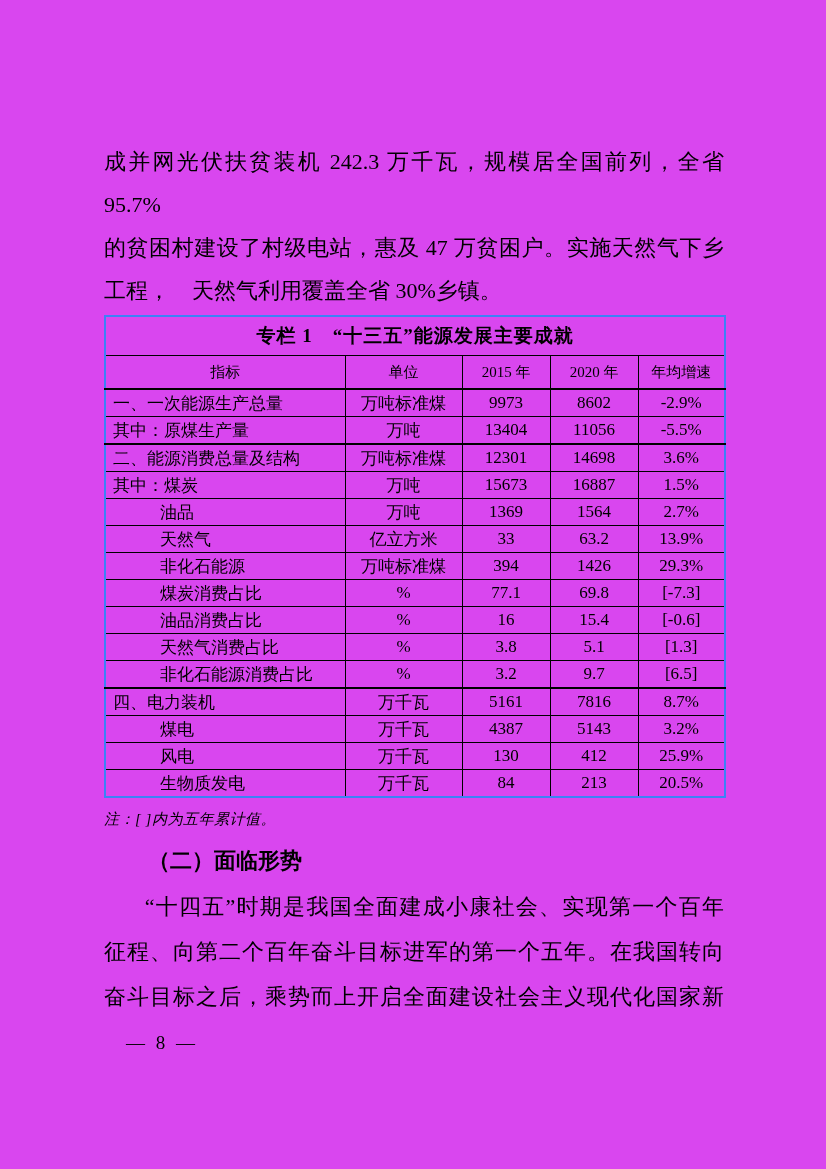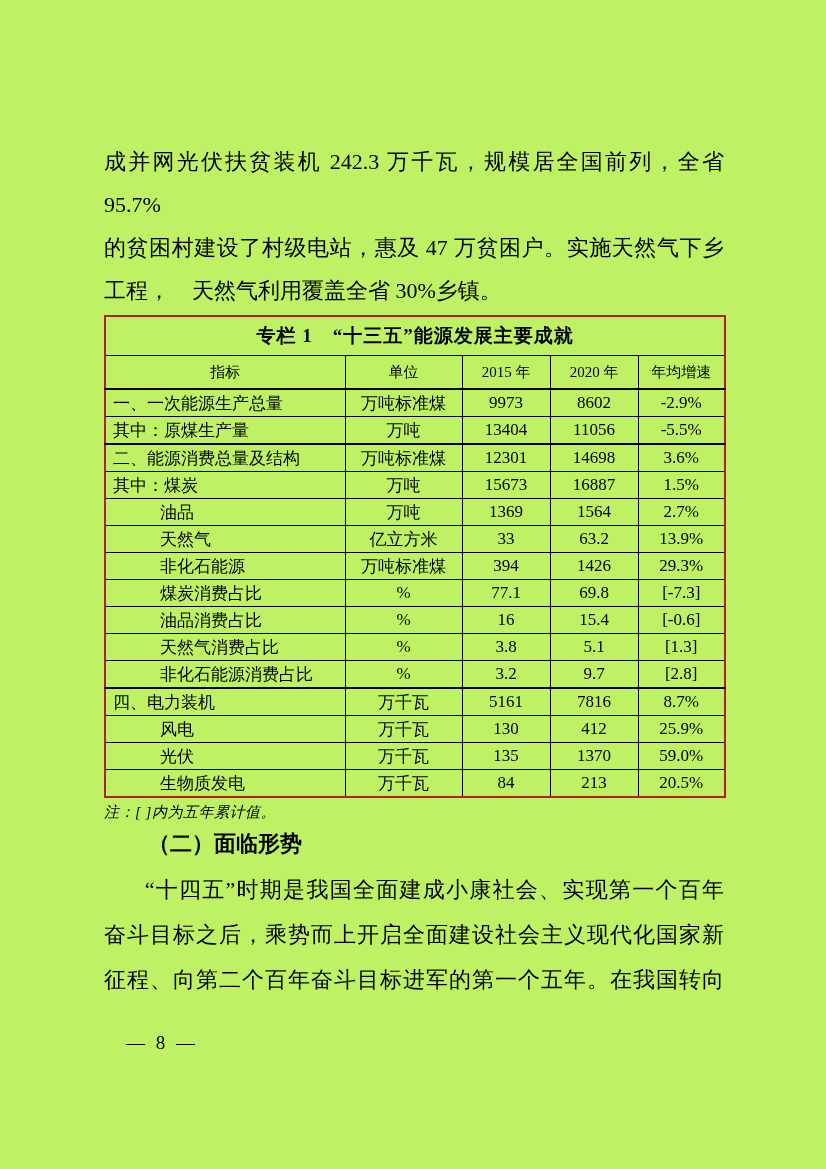--- a/index.html
+++ b/index.html
@@ -1,21 +1,21 @@
 <!DOCTYPE html>
 <html><head>
 <meta charset="utf-8">
 <style>
   html, body { margin: 0; padding: 0; background: #e8e8e8; }
   .page {
     position: relative;
     width: 826px;
     height: 1169px;
     margin: 0 auto;
-    background: #bef264;
+    background: #d946ef;
     color: #000;
     font-family: "Liberation Serif", "DejaVu Serif", serif;
     overflow: hidden;
   }
   .content {
     position: absolute;
     left: 104px;
     top: 0;
     width: 620px;
   }
@@ -33,21 +33,21 @@
 
   table.panel {
     border-collapse: collapse;
     width: 620px;
     margin-top: 3px;
     table-layout: fixed;
   }
   table.panel, table.panel th, table.panel td {
     border: 1px solid #000;
   }
-  table.panel { border: 2px solid #b91c1c; }
+  table.panel { border: 2px solid #3b82f6; }
   tr.title-row th {
     height: 36px;
     font-size: 19px;
     font-weight: bold;
     text-align: center;
     letter-spacing: 1px;
   }
   tr.header-row th {
     height: 30px;
     font-size: 15px;
@@ -65,25 +65,25 @@
   table.panel td.col-indicator {
     text-align: left;
     padding-left: 7px;
   }
   tr.row-sub2 td.col-indicator { padding-left: 54px; }
   tr.row-section td { border-top-width: 2px; }
 
   .note {
     font-size: 15px;
     font-style: italic;
-    margin-top: 5px;
+    margin-top: 12px;
     letter-spacing: 0.5px;
   }
   .heading {
-    margin: 7px 0 0 0;
+    margin: 17px 0 0 0;
     font-size: 22px;
     font-weight: bold;
     text-indent: 2em;
     line-height: 30px;
   }
   .pagenum {
     position: absolute;
     left: 126px;
     top: 1032px;
     font-size: 19px;
@@ -191,59 +191,59 @@
             <td>%</td>
             <td>3.8</td>
             <td>5.1</td>
             <td>[1.3]</td>
           </tr>
           <tr class="row-sub2">
             <td class="col-indicator">非化石能源消费占比</td>
             <td>%</td>
             <td>3.2</td>
             <td>9.7</td>
-            <td>[2.8]</td>
+            <td>[6.5]</td>
           </tr>
           <tr class="row-section">
             <td class="col-indicator">四、电力装机</td>
             <td>万千瓦</td>
             <td>5161</td>
             <td>7816</td>
             <td>8.7%</td>
           </tr>
           <tr class="row-sub2">
+            <td class="col-indicator">煤电</td>
+            <td>万千瓦</td>
+            <td>4387</td>
+            <td>5143</td>
+            <td>3.2%</td>
+          </tr>
+          <tr class="row-sub2">
             <td class="col-indicator">风电</td>
             <td>万千瓦</td>
             <td>130</td>
             <td>412</td>
             <td>25.9%</td>
           </tr>
           <tr class="row-sub2">
-            <td class="col-indicator">光伏</td>
-            <td>万千瓦</td>
-            <td>135</td>
-            <td>1370</td>
-            <td>59.0%</td>
-          </tr>
-          <tr class="row-sub2">
             <td class="col-indicator">生物质发电</td>
             <td>万千瓦</td>
             <td>84</td>
             <td>213</td>
             <td>20.5%</td>
           </tr>
         </tbody>
     </table>
 
     <div class="note">注：[ ]内为五年累计值。</div>
 
     <h3 class="heading">（二）面临形势</h3>
 
     <div class="para para2">
       <div class="pline full indent">“十四五”时期是我国全面建成小康社会、实现第一个百年</div>
+      <div class="pline full">征程、向第二个百年奋斗目标进军的第一个五年。在我国转向</div>
       <div class="pline full">奋斗目标之后，乘势而上开启全面建设社会主义现代化国家新</div>
-      <div class="pline full">征程、向第二个百年奋斗目标进军的第一个五年。在我国转向</div>
     </div>
 
   </div>
 
   <div class="pagenum">— 8 —</div>
 </div>
 
 </body></html>

